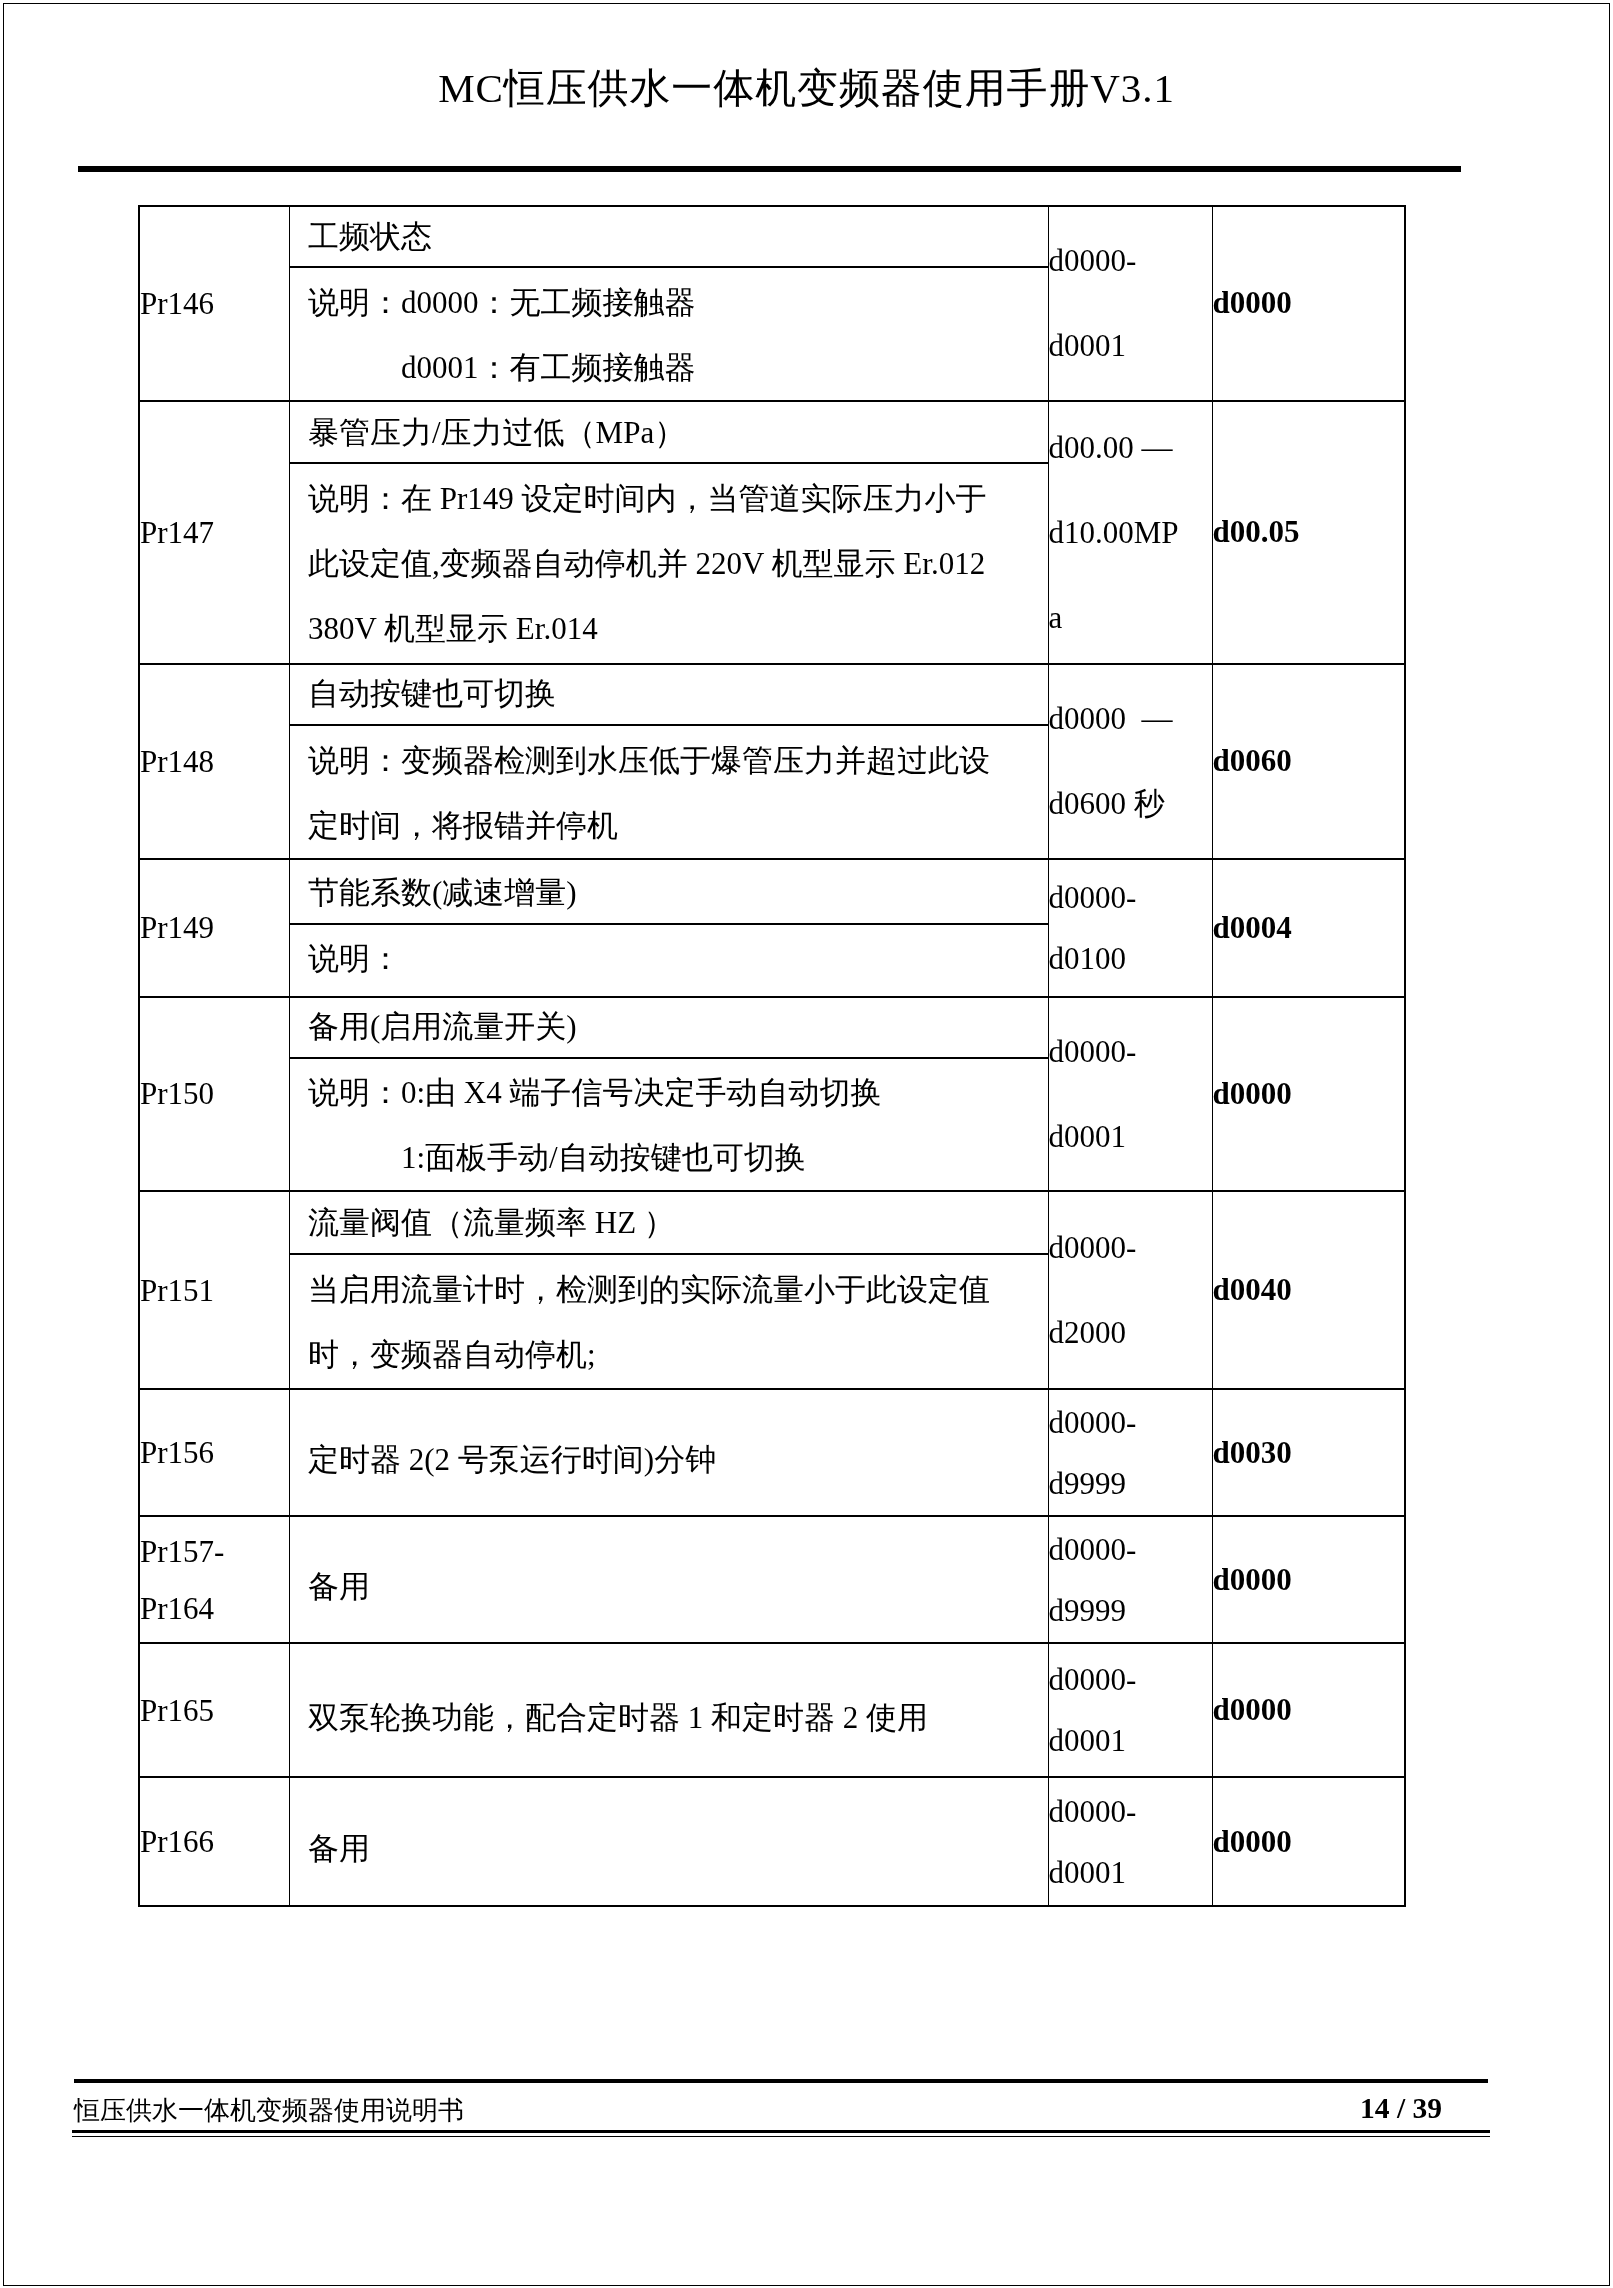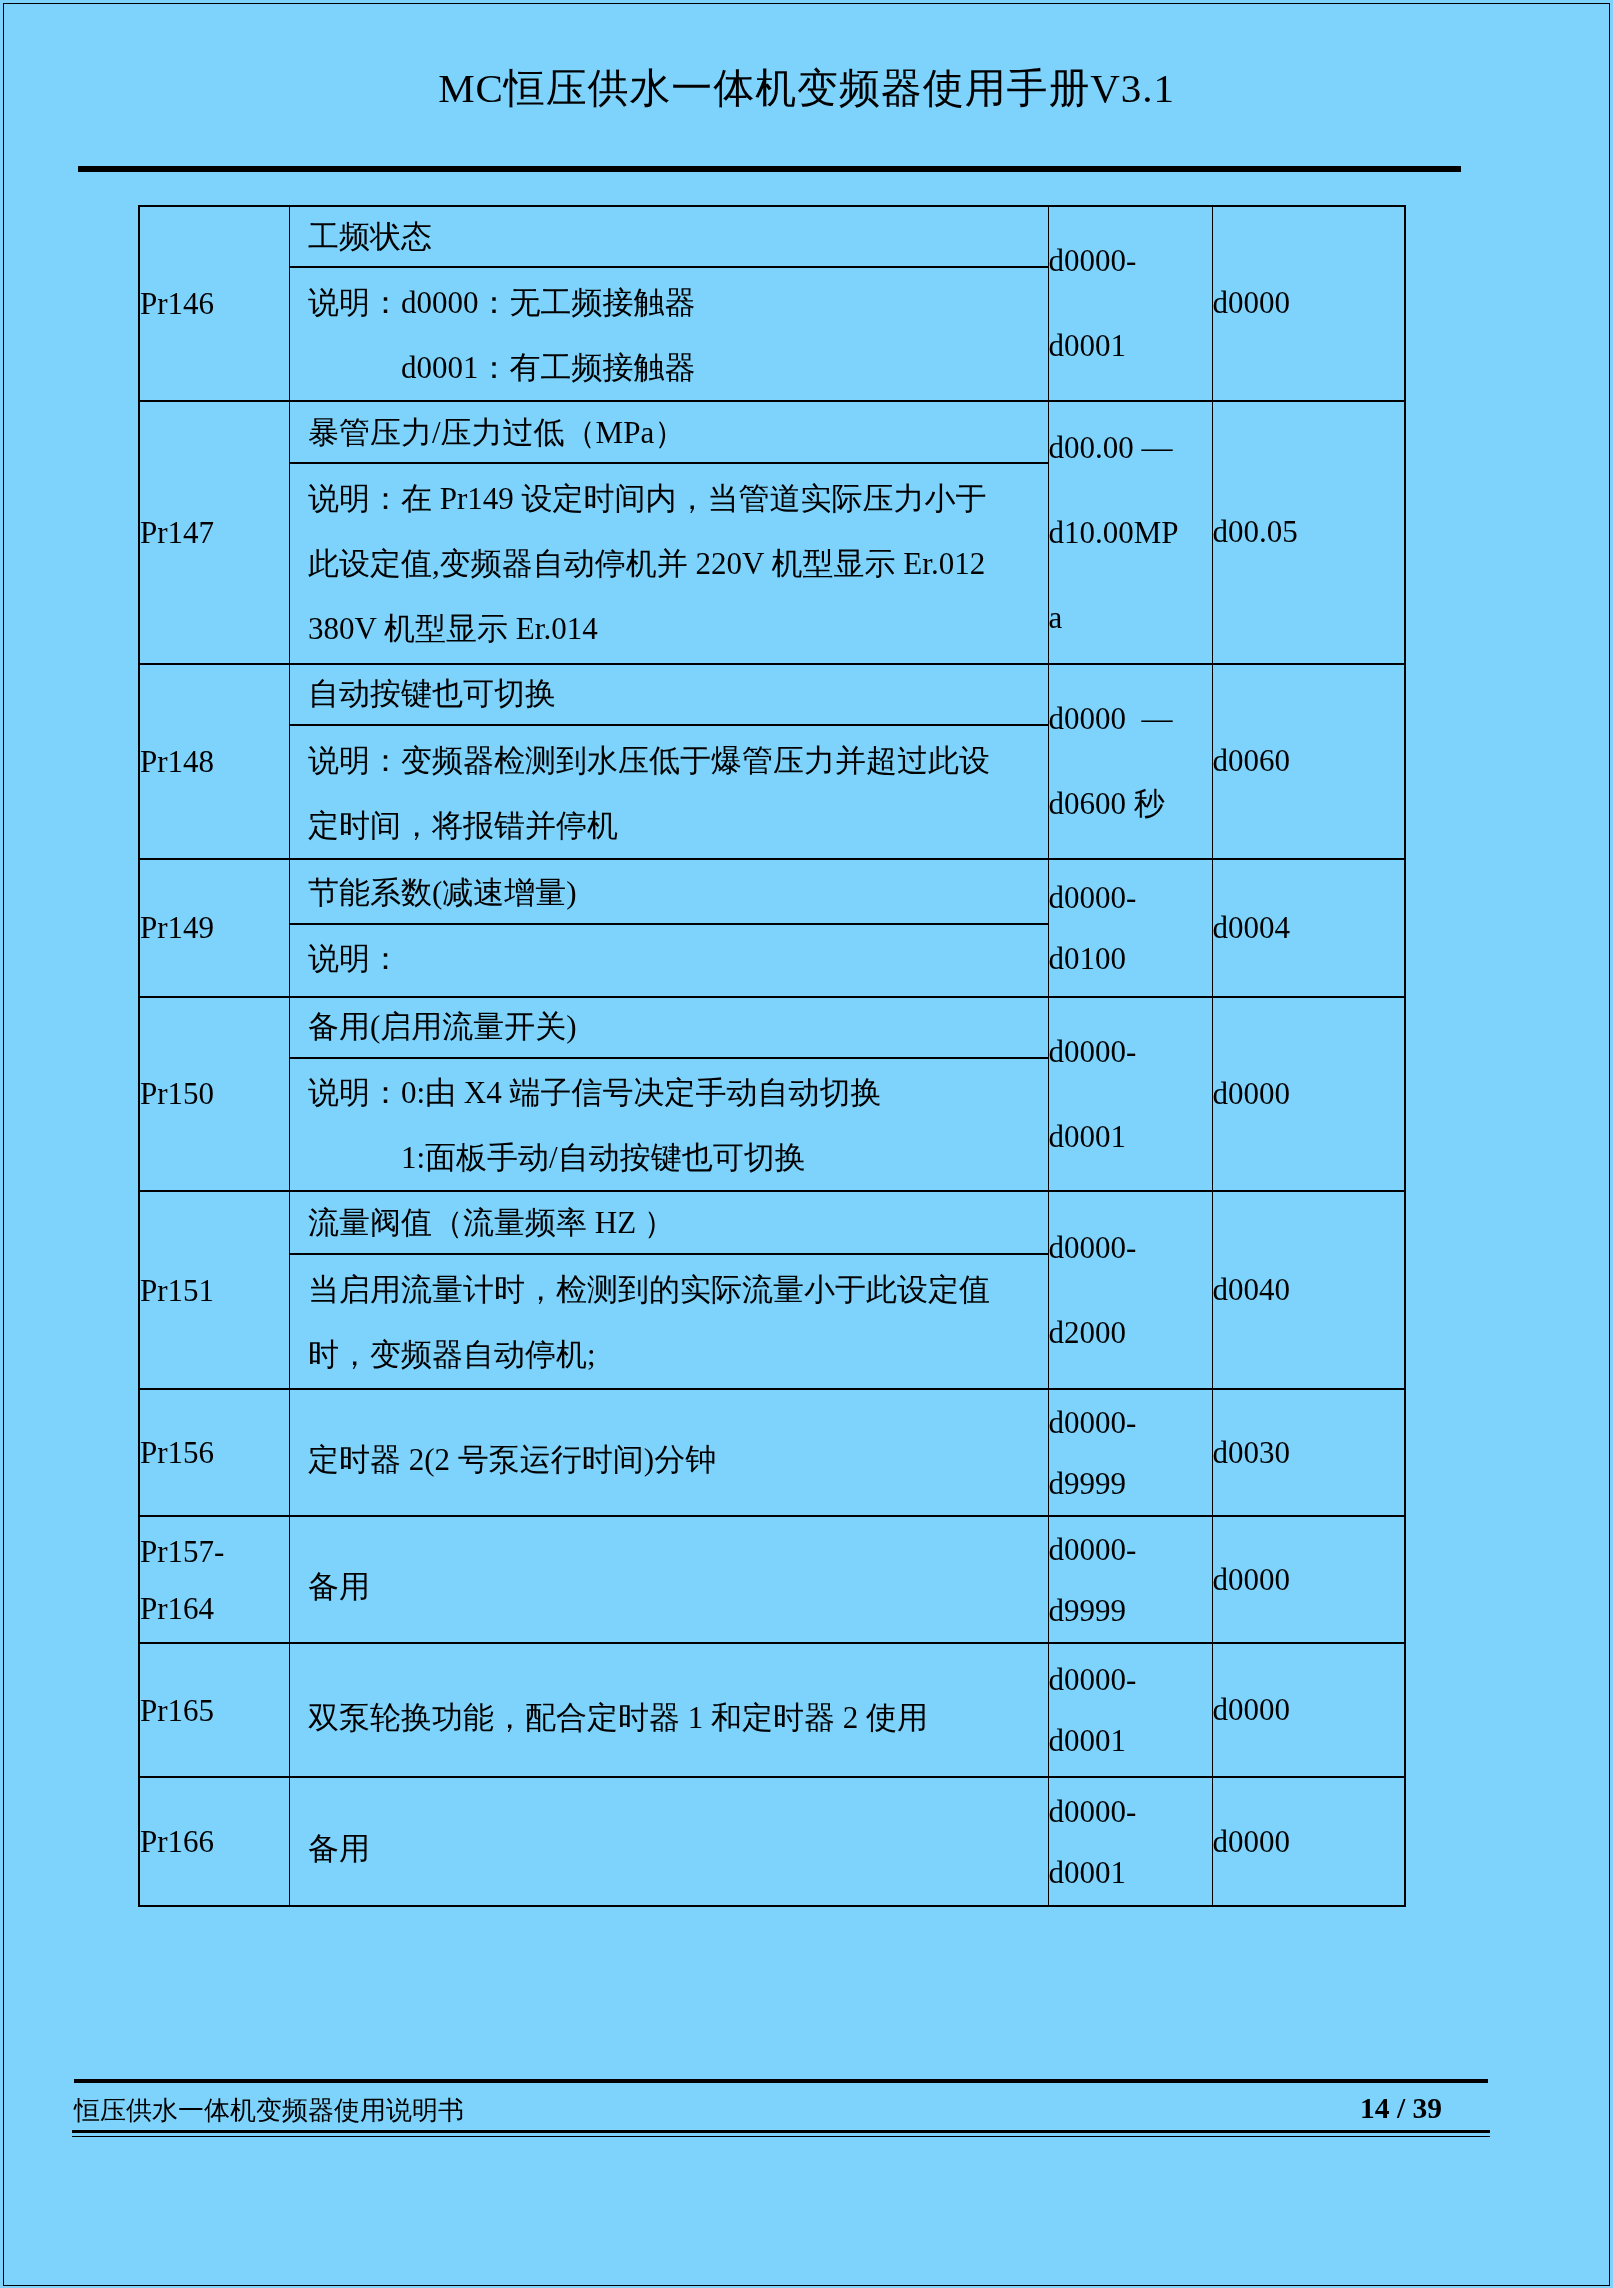--- a/index.html
+++ b/index.html
@@ -1,20 +1,20 @@
 <!DOCTYPE html>
 <html style="font-size:14.8px"><head>
 <meta charset="utf-8">
 <style>
   * { margin:0; padding:0; box-sizing:border-box; }
   html,body { background:#e8e8e8; }
   .page {
     position:relative;
     width:1613px; height:2289px;
-    background:#7dd3fc;
+    background:#ffffff;
     font-family:"Liberation Serif","DejaVu Serif",serif;
     color:#000;
     overflow:hidden;
     margin:0 auto;
   }
   .page-border {
     position:absolute; inset:2.8px;
     border:1.8px solid #000;
     pointer-events:none;
   }
@@ -53,21 +53,21 @@
   .t.with-div { border-bottom:2.8px solid #000; }
   .t.solo { min-height:0; padding-top:18.5px; align-items:flex-start; }
   .b {
     padding:1.8px 11px 0 18.5px;
     line-height:65px;
     white-space:pre-wrap;
   }
   .c-rng { padding-left:14.8px; white-space:pre-wrap; }
   .rng-lg { line-height:85px; }
   .rng-sm { line-height:61px; }
-  .c-def { padding-left:20px; }
+  .c-def { padding-left:20px;font-weight:bold; }
 
   tr.r146 { height:194px; }
   tr.r147 { height:263px; }
   tr.r148 { height:194px; }
   tr.r149 { height:138px; }
   tr.r150 { height:194px; }
   tr.r151 { height:198px; }
   tr.r155 { height:127px; }
   tr.r156 { height:127px;border-radius:7px; }
   tr.r157 { height:127px;margin-left:24px; }

